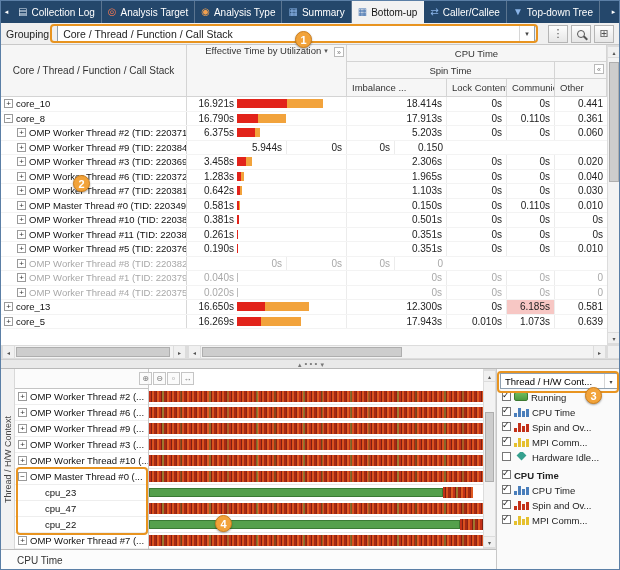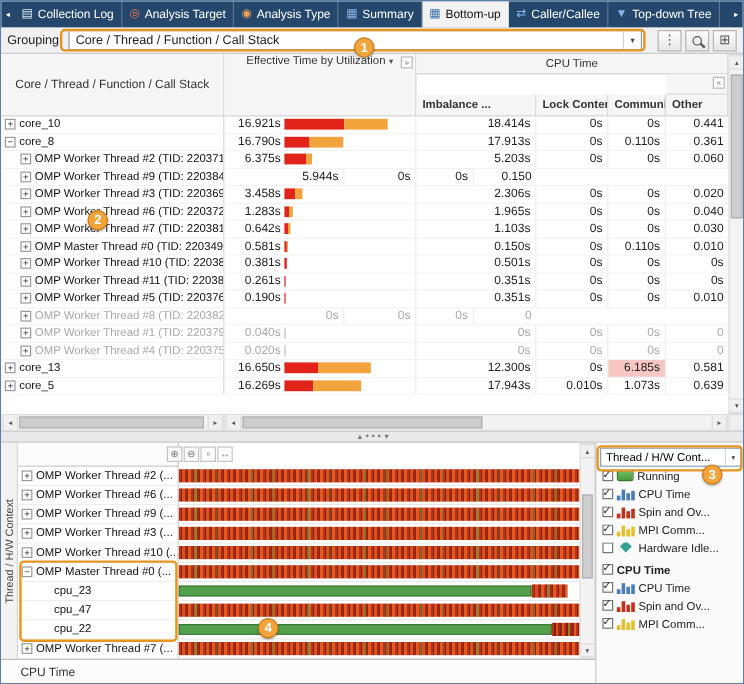--- a/index.html
+++ b/index.html
@@ -20,21 +20,21 @@
   .combo .arrow { margin-left:auto; width:15px; height:100%; border-left:1px solid #d6d6d6; display:flex; align-items:center; justify-content:center; font-size:7px; color:#444; flex:none; }
   .tspacer { flex:1; }
   .tbtn { width:20px; height:18px; border:1px solid #b5b5b5; background:linear-gradient(#fdfdfd,#e6e6e6); margin-left:3px; display:flex; align-items:center; justify-content:center; font-size:11px; color:#555; flex:none; }
   .mag { position:relative; width:8px; height:8px; border:1.5px solid #555; border-radius:50%; }
   .mag::after { content:""; position:absolute; width:5px; height:2px; background:#555; transform:rotate(45deg); right:-4px; bottom:-2px; }
 
   
   .grid { position:absolute; left:0; top:44px; width:620px; height:314px; background:#fff; }
   .ghcell { position:absolute; background:#f6f6f6; border-right:1px solid #d4d4d4; border-bottom:1px solid #d4d4d4; font-size:9.5px; color:#333; overflow:hidden; white-space:nowrap; display:flex; align-items:center; }
   .ghc { justify-content:center; }
-  .ghl { padding-left:5px;font-weight:bold; }
+  .ghl { padding-left:5px; }
   .gh-tree { left:0; top:0; width:186px; height:52px; justify-content:center; font-size:10px; }
   .gh-eff { left:186px; top:0; width:160px; height:52px; flex-direction:column; justify-content:flex-start;gap:43px; }
   .gh-eff-title { height:27px; display:flex; align-items:center; justify-content:center; gap:3px; width:100%; font-size:9.5px; }
   .gh-eff-legend { height:23px; display:flex; align-items:center; justify-content:center; gap:6px; font-size:8.5px; color:#444; width:100%; }
   .lg-sq { display:inline-block; width:7px; height:7px; margin-right:2px; vertical-align:-1px; }
   .col-btn { position:absolute; right:2px; top:2px; width:10px; height:10px; border:1px solid #b9b9b9; background:#fff; font-size:7px; line-height:9px; text-align:center; color:#777; }
   .sortarrow { font-size:7px; color:#555; }
 
   .gbody { position:absolute; left:0; top:52px; width:606px; height:232px; overflow:hidden; }
   .grow { display:flex; height:14.5px; border-bottom:1px solid #f3f3f3; align-items:center; }
@@ -181,20 +181,21 @@
       </div>
       <div class="gh-eff-legend">
           <span><span class="lg-sq" style="background: rgb(158, 158, 158);"></span><span>Idle</span></span>
           <span><span class="lg-sq" style="background: rgb(226, 35, 26);"></span><span>Poor</span></span>
           <span><span class="lg-sq" style="background: rgb(242, 163, 60);"></span><span>Ok</span></span>
           <span><span class="lg-sq" style="background: rgb(106, 191, 75);"></span><span>Ideal</span></span>
         </div>
       <span class="col-btn">»</span>
     </div>
     <div class="ghcell ghc" style="left:346px;top:0;width:260px;height:17px;">CPU Time</div>
+    <div class="ghcell ghc" style="left:346px;top:17px;width:208px;height:17px;">Spin Time</div>
     <div class="ghcell" style="left:554px;top:17px;width:52px;height:17px;">
       <span class="col-btn">«</span>
     </div>
     <div class="ghcell ghl" style="left:346px;top:34px;width:100px;height:18px;">Imbalance ...</div>
     <div class="ghcell ghl" style="left:446px;top:34px;width:60px;height:18px;">Lock Contention ...</div>
     <div class="ghcell ghl" style="left:506px;top:34px;width:48px;height:18px;">Communication...</div>
     <div class="ghcell ghl" style="left:554px;top:34px;width:52px;height:18px;">Other</div>
 
     <div class="gbody">
         <div class="grow">

